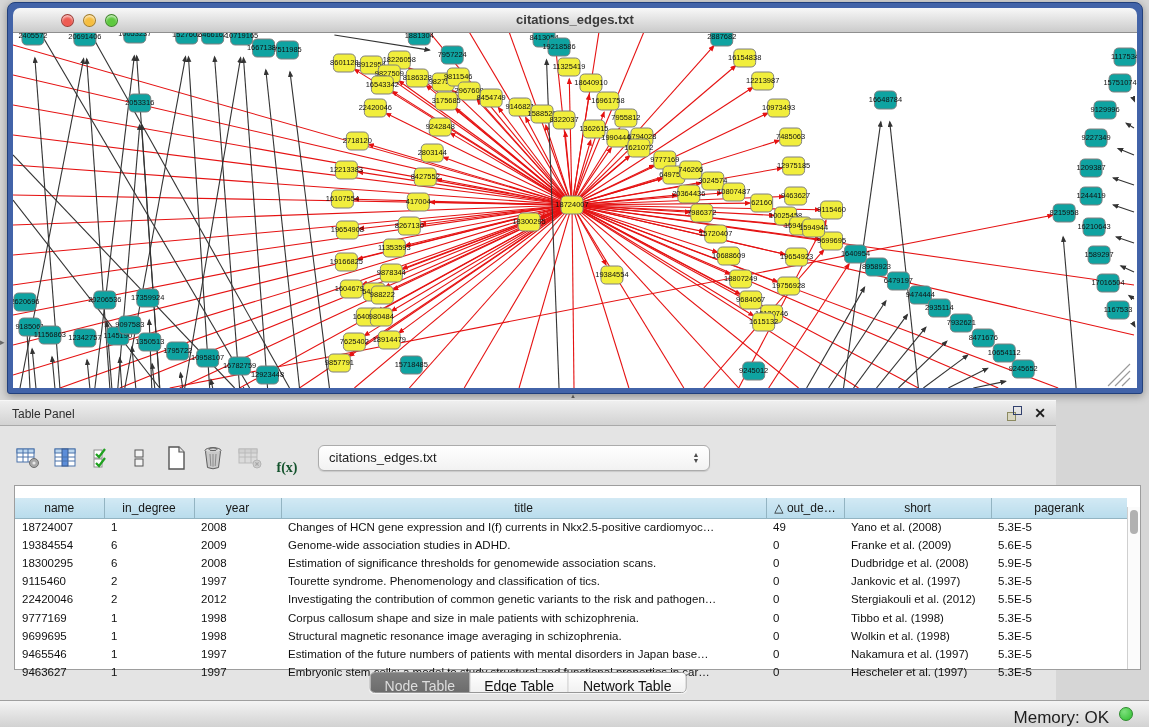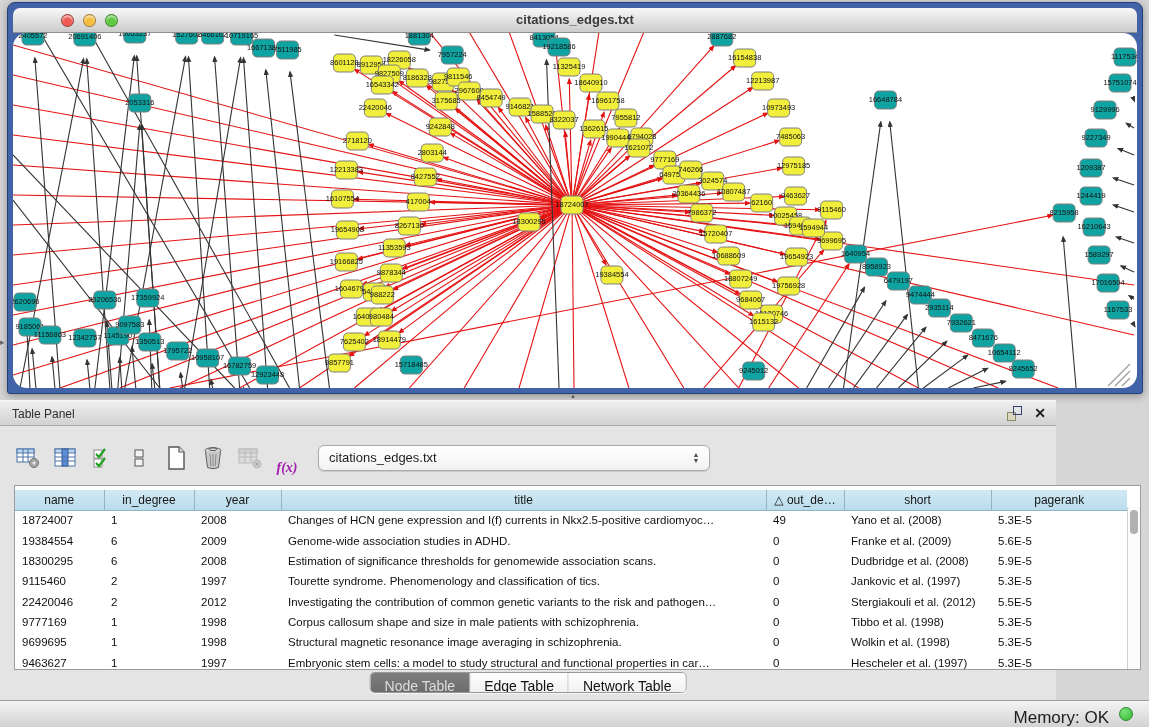--- a/index.html
+++ b/index.html
@@ -11,21 +11,21 @@
     background:#4263a8; border:1px solid #22407c; border-radius:8px 8px 3px 3px;
     box-shadow:0 2px 8px rgba(0,0,0,.35); }
   .titlebar { position:absolute; left:5px; top:5px; right:5px; height:25px;
     border-radius:7px 7px 0 0; background:linear-gradient(#f8f8f8,#cbcbcb);
     border-bottom:1px solid #8f8f8f; }
   .win-title { position:absolute; left:0; right:0; top:4px; text-align:center;
     font-size:13px; font-weight:700; color:#3a3a3a; }
   .lights { position:absolute; left:48px; top:6px; display:flex; gap:9px; }
   .light { width:13px; height:13px; border-radius:50%; border:1px solid rgba(0,0,0,.35);
     box-shadow:inset 0 2px 2px rgba(255,255,255,.6); }
-  .canvas { position:absolute; left:5px; top:30px; right:5px; bottom:5px; background:#fff; overflow:hidden;border-radius:14px; }
+  .canvas { position:absolute; left:5px; top:30px; right:5px; bottom:5px; background:#fff; overflow:hidden; }
   .canvas svg { display:block; width:100%; height:100%; }
 
   
   .split-strip { position:absolute; left:0; top:394px; width:1149px; height:6px; }
   .split-handle { position:absolute; left:568px; top:-2px; width:10px; height:8px; color:#555; font-size:7px; line-height:8px; text-align:center; }
   .left-grip { position:absolute; left:0px; top:336px; width:7px; height:12px; color:#666; font-size:9px; line-height:12px; }
 
   
   .table-panel { position:absolute; left:0; top:400px; width:1056px; height:300px; background:#e4e4e4; }
   .panel-header { position:relative; height:26px; background:linear-gradient(#efefef,#d2d2d2);
@@ -42,21 +42,21 @@
   .combo { margin-left:8px; width:392px; height:26px; background:linear-gradient(#ffffff,#f2f2f2);
     border:1px solid #ababab; border-radius:6px; position:relative;
     font-size:13px; color:#1d1d1d; line-height:24px; padding-left:10px;
     box-shadow:0 1px 1px rgba(0,0,0,.12); }
   .combo .stepper { position:absolute; right:8px; top:2px; width:10px; height:20px;
     display:flex; flex-direction:column; align-items:center; justify-content:center; color:#4c4c4c; }
   .combo .stepper span { font-size:7px; line-height:6px; }
 
   .table-wrap { position:absolute; left:14px; top:85px; width:1127px; height:185px;
     border:1px solid #9d9d9d; background:#fff; }
-  .grid { position:absolute; left:0; top:4px; width:1112px; height:100%; border-collapse:collapse; table-layout:fixed; }
+  .grid { position:absolute; left:0; top:12px; width:1112px; height:100%; border-collapse:collapse; table-layout:fixed; }
   .grid th { height:20px; background:linear-gradient(#d2e9f4,#b9dcec); border:1px solid #93b4c2;
     border-top:none; font-size:12px; font-weight:400; color:#161616; text-align:center; overflow:hidden; white-space:nowrap; }
   .grid th:first-child { border-left:none; } .grid th:last-child { border-right:none; }
   .grid td { height:16px; font-size:11.5px; color:#101010; padding:0 0 0 7px;
     white-space:nowrap; overflow:hidden; }
   .vscroll { position:absolute; right:0; top:21px; bottom:0; width:13px; background:#fbfbfb; border-left:1px solid #cfcfcf; }
   .vthumb { position:absolute; left:2px; top:3px; width:8px; height:24px; background:#b1b1b1; border-radius:4px; }
 
   .seg-control { position:absolute; left:50%; transform:translateX(-50%); top:272px;
     display:flex; height:21px; border:1px solid #979797; border-radius:5px; overflow:hidden;
@@ -835,21 +835,21 @@
         <svg width="26" height="24" viewBox="0 0 26 24" opacity="0.55">
           <rect x="2" y="3" width="18" height="14" fill="#d4d4d4" stroke="#9a9a9a"></rect>
           <rect x="2" y="3" width="18" height="4" fill="#c2c2c2" stroke="#9a9a9a"></rect>
           <line x1="8" y1="3" x2="8" y2="17" stroke="#9a9a9a"></line>
             <line x1="14" y1="3" x2="14" y2="17" stroke="#9a9a9a"></line>
           <line x1="2" y1="11" x2="20" y2="11" stroke="#9a9a9a"></line>
           <circle cx="20" cy="18" r="4" fill="#bdbdbd" stroke="#8d8d8d"></circle>
           <path d="M18.4 16.4 l3.2 3.2 M21.6 16.4 l-3.2 3.2" stroke="#777" stroke-width="1.2"></path>
         </svg>
       </div>
-      <div class="tb-icon" style="font-family:'Liberation Serif',serif; font-style:italic; font-weight:700; font-size:14px; color:#a21caf;margin-top:20px;">f(x)</div>
+      <div class="tb-icon" style="font-family:'Liberation Serif',serif; font-weight:700; font-size:14px; color:#14532d;margin-top:20px;">f(x)</div>
       <div class="combo">
         <span>citations_edges.txt</span>
         <span class="stepper">
             <span>▲</span>
             <span>▼</span>
           </span>
       </div>
     </div>
 
     <div class="table-wrap">
@@ -932,20 +932,29 @@
             <tr>
               <td>9699695</td>
               <td>1</td>
               <td>1998</td>
               <td>Structural magnetic resonance image averaging in schizophrenia.</td>
               <td>0</td>
               <td>Wolkin et al. (1998)</td>
               <td>5.3E-5</td>
             </tr>
             <tr>
+              <td>9465546</td>
+              <td>1</td>
+              <td>1997</td>
+              <td>Estimation of the future numbers of patients with mental disorders in Japan base…</td>
+              <td>0</td>
+              <td>Nakamura et al. (1997)</td>
+              <td>5.3E-5</td>
+            </tr>
+            <tr>
               <td>9463627</td>
               <td>1</td>
               <td>1997</td>
               <td>Embryonic stem cells: a model to study structural and functional properties in car…</td>
               <td>0</td>
               <td>Hescheler et al. (1997)</td>
               <td>5.3E-5</td>
             </tr>
           </tbody>
       </table>

